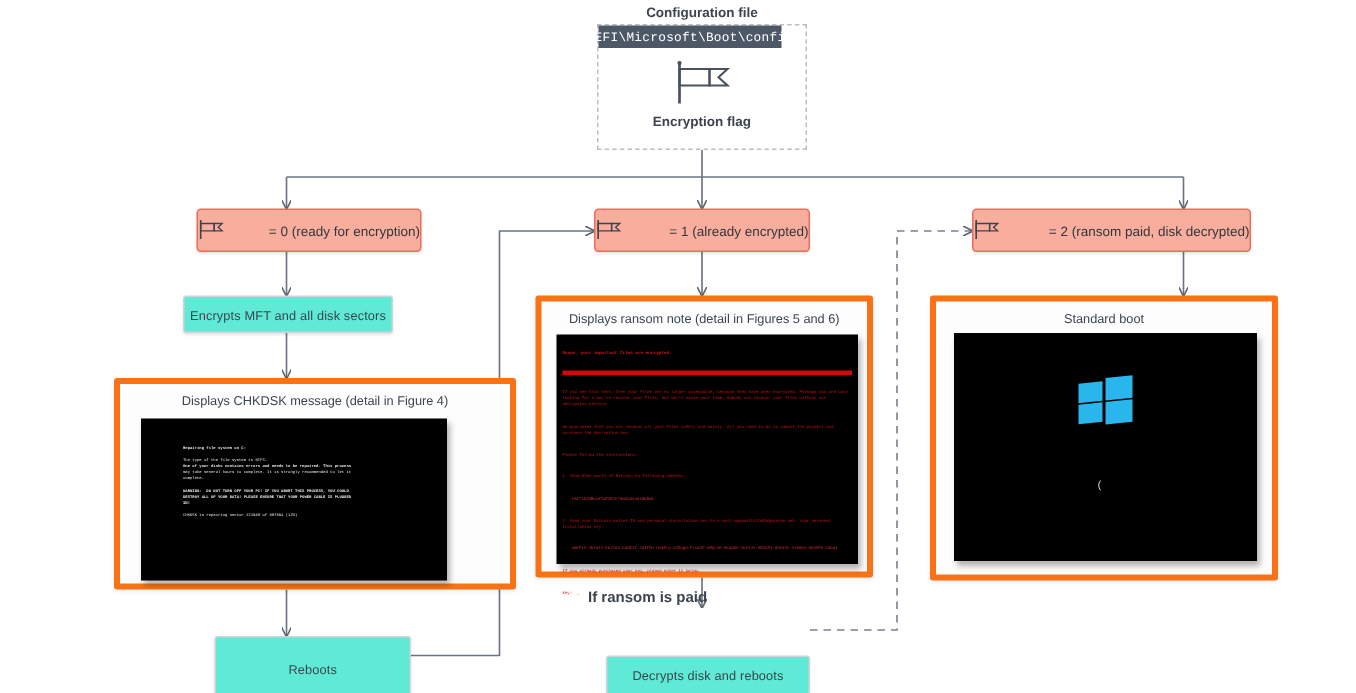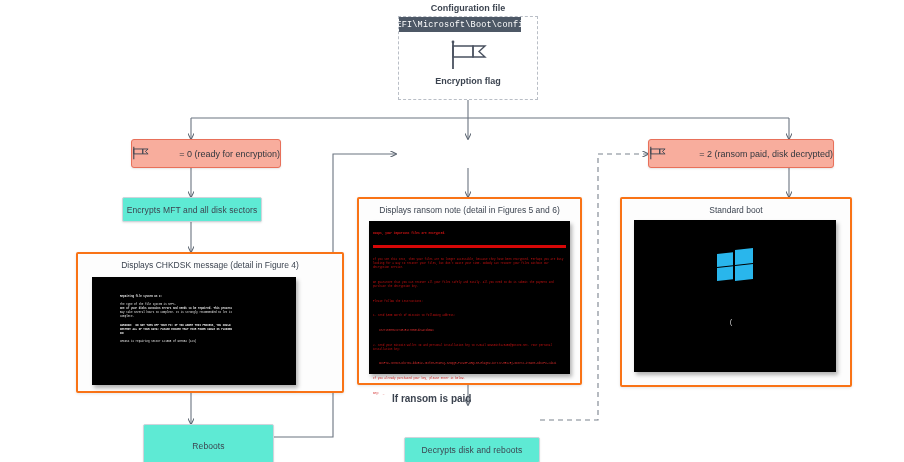--- a/index.html
+++ b/index.html
@@ -30,21 +30,21 @@
   #config-path{position:absolute;left:399px;top:17px;width:122px;height:15px;
                background:#4d5866;color:#ffffff;font-family:"Liberation Mono",monospace;
                font-size:8.5px;display:flex;align-items:center;justify-content:center;
                letter-spacing:.2px;box-sizing:border-box;}
   #config-flag-label{position:absolute;left:398px;top:76px;width:140px;text-align:center;
                      font-size:9px;font-weight:bold;color:#3c4450;}
   #config-flag-icon{position:absolute;left:449px;top:40px;}
 
   
   .panel{position:absolute;box-sizing:border-box;background:#fdfdfd;
-         border:2px solid #f97316;border-radius:2px;box-shadow:0 1px 3px rgba(0,0,0,.10);}
+         border:4px solid #f97316;border-radius:2px;box-shadow:0 1px 3px rgba(0,0,0,.10);}
   .panel-title{position:absolute;left:0;right:0;top:6px;text-align:center;
                font-size:8.5px;color:#3c4450;}
   .screen{position:absolute;background:#000000;box-shadow:2px 3px 4px rgba(0,0,0,.30);}
 
   
   .chk{position:absolute;color:#e9e9e9;font-family:"Liberation Mono",monospace;
        font-size:2.6px;line-height:4.1px;white-space:pre-wrap;letter-spacing:0;}
   .chk .b{font-weight:bold;}
 
   
@@ -124,20 +124,30 @@
     <span>
       <svg width="17" height="14" viewBox="0 0 38 30">
         <line x1="4" y1="1" x2="4" y2="29" stroke="#3c4450" stroke-width="2.4"></line>
         <path d="M4 6 L24 6 L24 17 L4 17 Z" fill="none" stroke="#3c4450" stroke-width="2"></path>
         <path d="M24 6 L36 6 L30 11.5 L36 17 L24 17 Z" fill="none" stroke="#3c4450" stroke-width="2"></path>
       </svg>
     </span>
     <span class="lbl">= 0 (ready for encryption)</span>
   </div>
 
+  <div class="state" style="left:396px;top:139px;width:144px;height:29px;">
+    <span>
+      <svg width="17" height="14" viewBox="0 0 38 30">
+        <line x1="4" y1="1" x2="4" y2="29" stroke="#3c4450" stroke-width="2.4"></line>
+        <path d="M4 6 L24 6 L24 17 L4 17 Z" fill="none" stroke="#3c4450" stroke-width="2"></path>
+        <path d="M24 6 L36 6 L30 11.5 L36 17 L24 17 Z" fill="none" stroke="#3c4450" stroke-width="2"></path>
+      </svg>
+    </span>
+    <span class="lbl">= 1 (already encrypted)</span>
+  </div>
 
   <div class="state" style="left:648px;top:139px;width:186px;height:29px;">
     <span>
       <svg width="17" height="14" viewBox="0 0 38 30">
         <line x1="4" y1="1" x2="4" y2="29" stroke="#3c4450" stroke-width="2.4"></line>
         <path d="M4 6 L24 6 L24 17 L4 17 Z" fill="none" stroke="#3c4450" stroke-width="2"></path>
         <path d="M24 6 L36 6 L30 11.5 L36 17 L24 17 Z" fill="none" stroke="#3c4450" stroke-width="2"></path>
       </svg>
     </span>
     <span class="lbl">= 2 (ransom paid, disk decrypted)</span>

